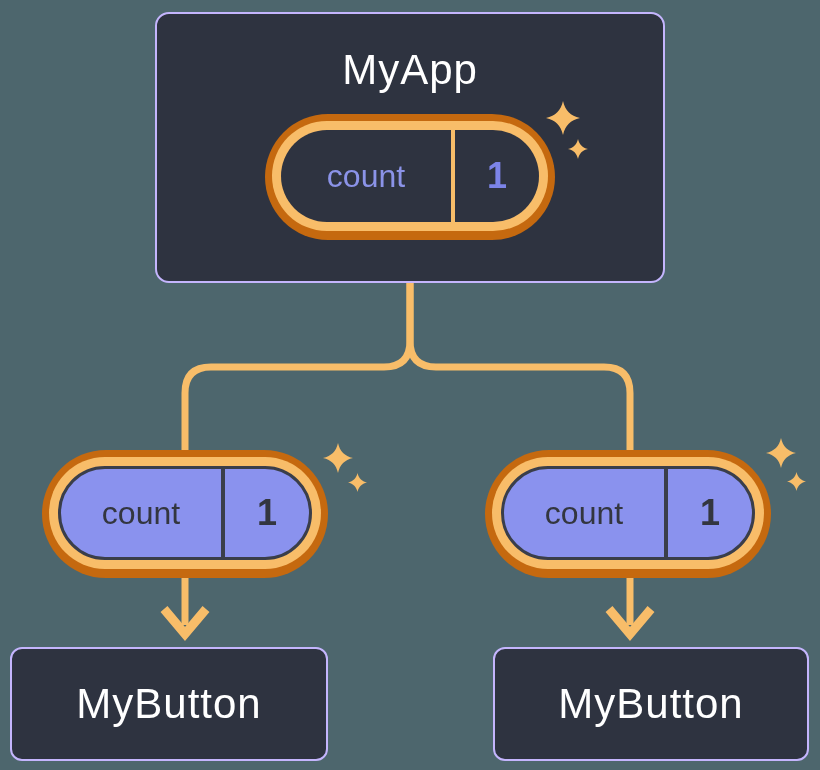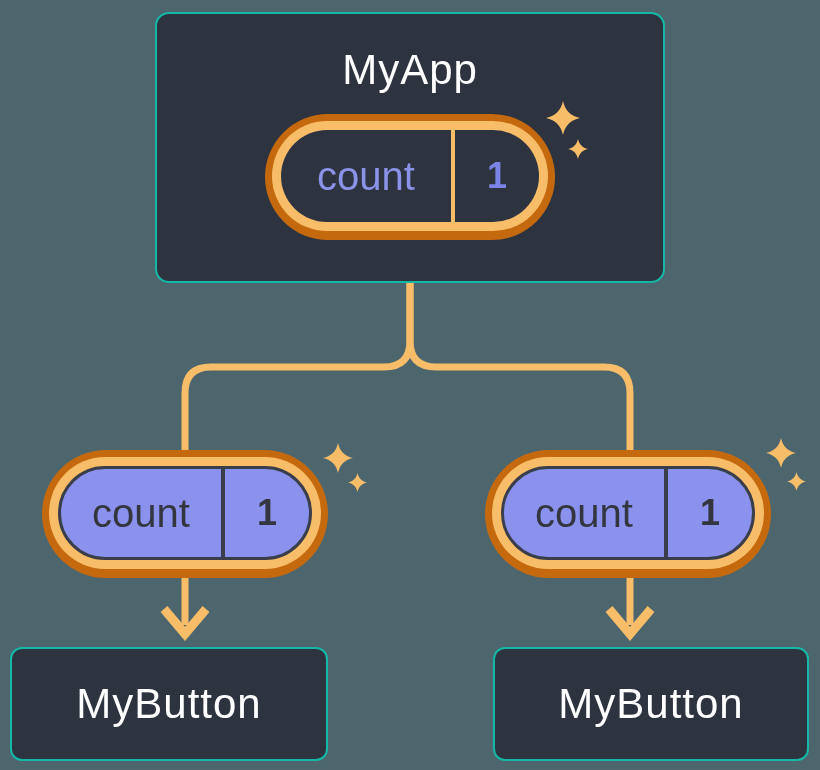--- a/index.html
+++ b/index.html
@@ -4,21 +4,21 @@
 <style>
   * { margin:0; padding:0; box-sizing:border-box; }
   html,body { background:#4D666D; }
   .canvas {
     position:relative; width:820px; height:770px; background:#4D666D;
     overflow:hidden; font-family:"Liberation Sans", sans-serif;
   }
   svg.layer { position:absolute; left:0; top:0; z-index:1; }
 
   .node {
-    position:absolute; background:#2E3340; border:2px solid #14b8a6;
+    position:absolute; background:#2E3340; border:2px solid #c4b5fd;
     z-index:2; display:flex; align-items:center;
   }
   .root-node {
     left:155px; top:12px; width:510px; height:271px; border-radius:14px;
     flex-direction:column; justify-content:flex-start; padding-top:30px;
   }
   .node-title {
     color:#FFFFFF; font-size:42px; font-weight:400; letter-spacing:1px;
     line-height:52px;
   }
@@ -26,21 +26,21 @@
   .leaf-left  { left:10px;  width:318px; }
   .leaf-right { left:493px; width:316px; }
 
   
   .pill { border-radius:999px; background:#C5690F; padding:7px 7px 9px 7px; z-index:3; }
   .pill-mid { border-radius:999px; background:#F8BD69; padding:9px; }
   .pill-content {
     border-radius:999px; display:flex; align-items:stretch; overflow:hidden;
   }
   .pill-label { flex:1; display:flex; align-items:center; justify-content:center;
-    font-size:40px; font-weight:400; }
+    font-size:32px; font-weight:400; }
   .pill-divider { width:4px; }
   .pill-value { width:84px; display:flex; align-items:center; justify-content:center;
     font-size:36px; font-weight:700; }
 
   .state-root { margin-top:18px; }
   .state-root .pill-content { background:#2E3340; width:258px; height:92px; }
   .state-root .pill-label { color:#8B93E8; }
   .state-root .pill-divider { background:#F8BD69; }
   .state-root .pill-value { color:#7C84E8; }
 

